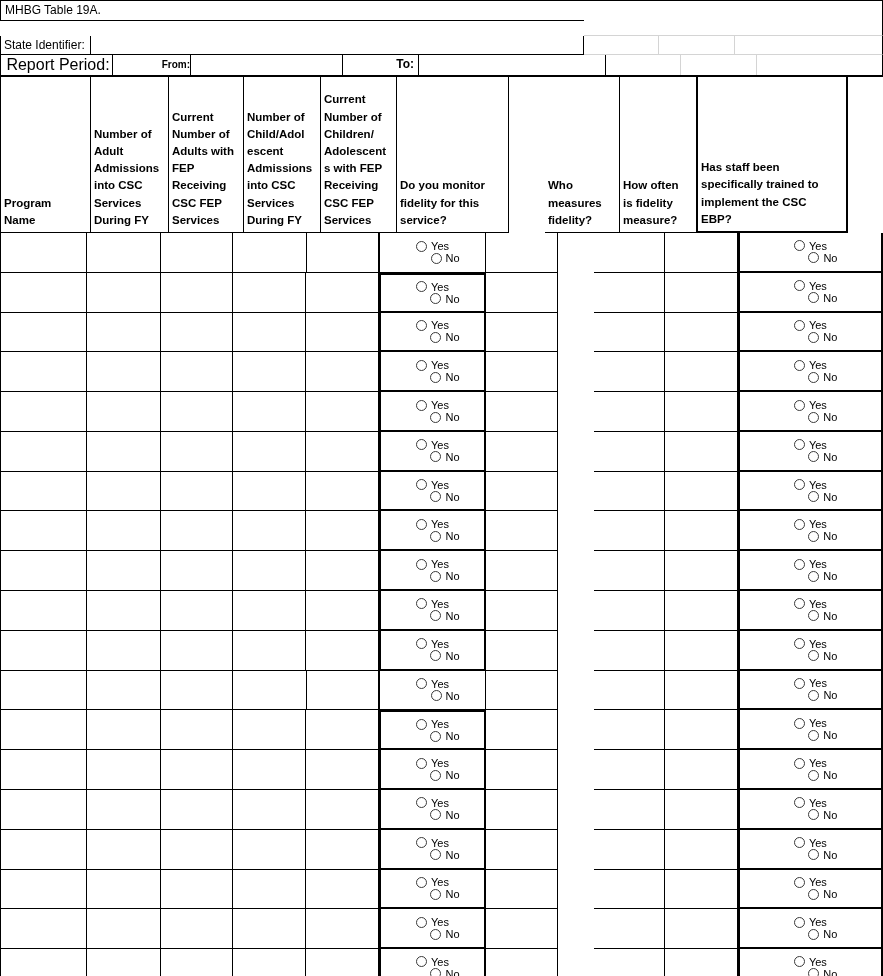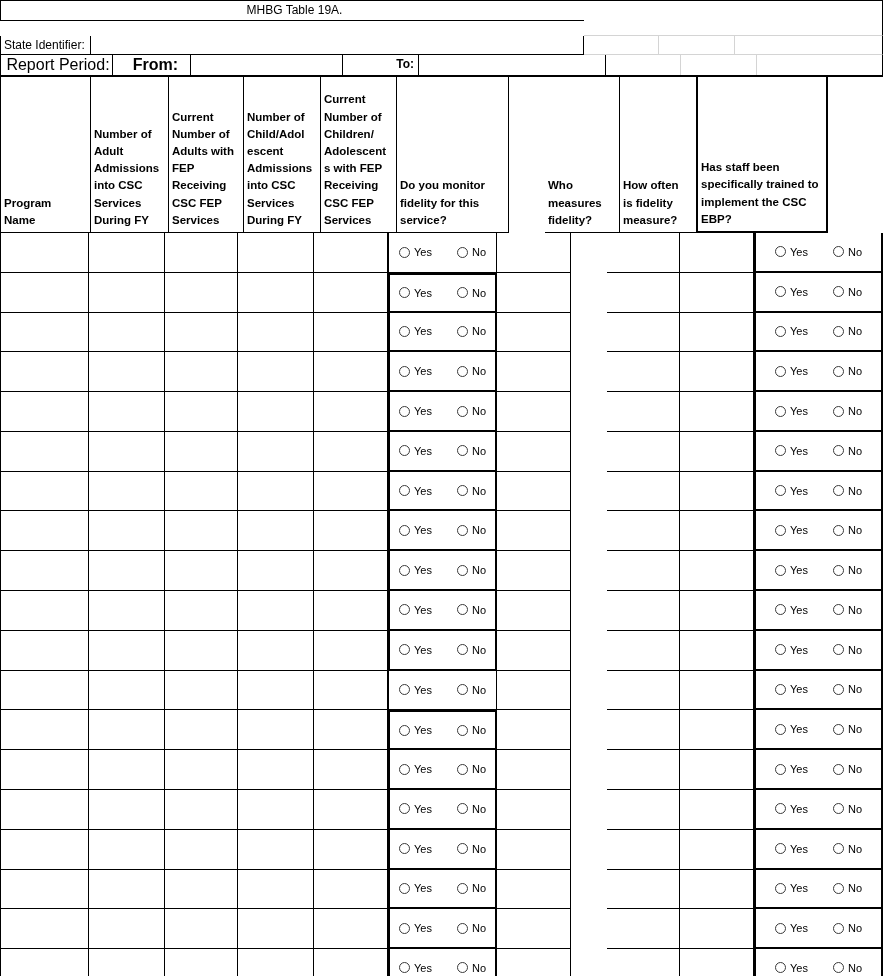--- a/index.html
+++ b/index.html
@@ -1,65 +1,65 @@
 <!DOCTYPE html>
 <html style="--bc: #000000; --gl: #d4d4d4;"><head>
 <meta charset="utf-8">
 <style>
   :root { --bc:#000000; --gl:#d4d4d4; }
   * { box-sizing: border-box; margin:0; padding:0; }
   body { background:#fff; font-family:"Liberation Sans","DejaVu Sans",sans-serif; }
   .sheet { position:relative; width:883px; height:976px; background:#ffffff; border-top:1px solid var(--bc); overflow:hidden; }
 
   
-  .row-title { height:35px; display:flex;text-align:center; }
+  .row-title { height:35px; display:flex; }
   .title-cell { width:584px; height:20px; border-left:1px solid var(--bc); border-bottom:1px solid var(--bc);
                 font-size:12px; line-height:19px; padding-left:4px; color:#000; }
   .title-gray { flex:1; border-bottom:1px solid var(--gl); border-right:1px solid var(--bc); }
 
   .row-state { height:19px; display:flex; }
   .state-label { width:91px; border-left:1px solid var(--bc); border-right:1px solid var(--bc); border-bottom:1px solid var(--bc);
                  font-size:12px; line-height:18px; padding-left:3px; }
   .state-box { width:493px; border-right:1px solid var(--bc); border-bottom:1px solid var(--bc); font-size:12px; line-height:18px; padding-left:3px; }
   .gray-region { flex:1; position:relative; border-right:1px solid var(--bc); }
   .row-state .gray-region { border-bottom:1px solid var(--gl); }
   .gv { position:absolute; top:0; bottom:0; width:1px; background:var(--gl); }
   .gv1 { left:74px; } .gv2 { left:150px; }
 
   .row-report { height:20px; display:flex; }
   .report-label { width:113px; border-left:1px solid var(--bc); border-right:1px solid var(--bc); font-size:16px; line-height:19px; padding-left:3px;text-align:center; }
-  .from-label { width:78px; border-right:1px solid var(--bc); font-size:16px; line-height:19px; font-weight:bold; text-align:right; padding-right:12px; }
+  .from-label { width:78px; border-right:1px solid var(--bc); font-size:10px; line-height:19px; font-weight:bold; text-align:right; padding-right:0; }
   .from-box { width:152px; border-right:1px solid var(--bc); font-size:12px; line-height:19px; padding-left:3px; }
   .to-label { width:76px; border-right:1px solid var(--bc); font-size:12px; line-height:19px; font-weight:bold; text-align:right; padding-right:4px; }
   .to-box { width:187px; border-right:1px solid var(--bc); font-size:12px; line-height:19px; padding-left:3px; }
 
   
   .header-row { display:flex; height:158px; border-top:2px solid var(--bc); }
   .hc { border-right:1px solid var(--bc); border-bottom:1px solid var(--bc);
         display:flex; align-items:flex-end; padding:2px 3px 3px 3px;
         font-size:11.5px; font-weight:bold; line-height:17.2px; white-space:pre-line; color:#000; }
   .c0 { width:91px; } .c1 { width:78px; } .c2 { width:75px; } .c3 { width:77px; } .c4 { width:76px; }
-  .c5 { width:112px; } .c6 { width:75px; } .c7 { width:75px;margin-left:36px; } .c8 { width:76px; } .c9 { width:132px; }
+  .c5 { width:112px; } .c6 { width:75px; } .c7 { width:75px;margin-left:36px; } .c8 { width:76px; } .c9 { width:152px; }
   .hc.c0 { border-left:1px solid var(--bc); }
   .header-row .c8 { border-right:none; }
   .header-row .c9 { border-left:2px solid var(--bc); border-right:2px solid var(--bc); border-bottom:2px solid var(--bc); }
 
   
   .data-grid { border-bottom:2px solid var(--bc); }
   .data-row { display:flex; height:39.79px; }
   .cell { border-right:1px solid var(--bc); border-bottom:1px solid var(--bc); }
   .cell.c0 { border-left:1px solid var(--bc); }
   .cell.c5 { border-left:2px solid var(--bc); border-right:2px solid var(--bc); border-bottom:2px solid var(--bc);
              display:flex; align-items:center; justify-content:center; }
   .data-row:nth-child(2) .cell.c5, .data-row:nth-child(13) .cell.c5 { border-top:2px solid var(--bc); }
   .data-row:nth-child(1) .cell.c5, .data-row:nth-child(12) .cell.c5 { border-left-width:1px; border-right-width:1px; border-bottom-width:1px; }
   .cell.c9 { border-left:2px solid var(--bc); border-right:2px solid var(--bc); border-bottom:2px solid var(--bc);
              display:flex; align-items:center; justify-content:center; }
 
-  .radio-group { display:flex; align-items:center; }
+  .radio-group { display:flex; align-items:center;flex-direction:column; }
   .radio-opt { display:flex; align-items:center; cursor:default; }
   .radio-opt + .radio-opt { margin-left:25px; }
   .circle { width:11px; height:11px; border:1px solid #3a3a3a; border-radius:50%; background:#fff; flex:0 0 auto; }
   .rlabel { font-size:11px; color:#000; margin-left:4px; line-height:12px; }
 </style>
 </head>
 <body>
 
 <div class="sheet">
 

